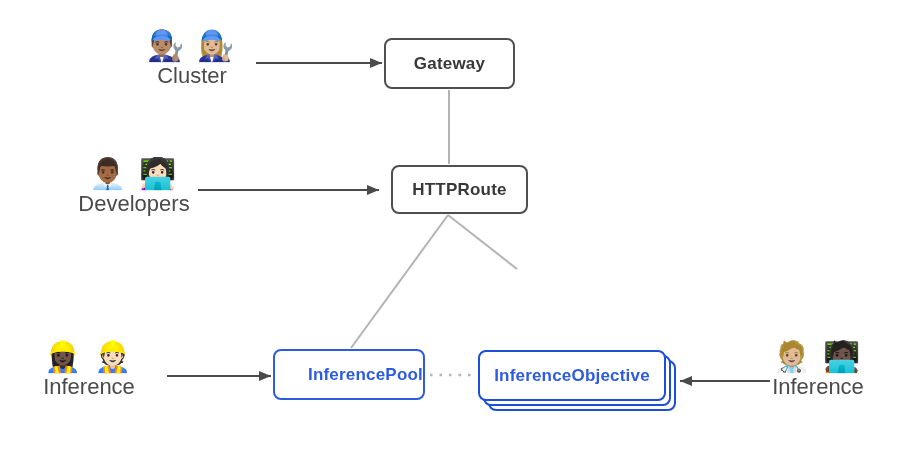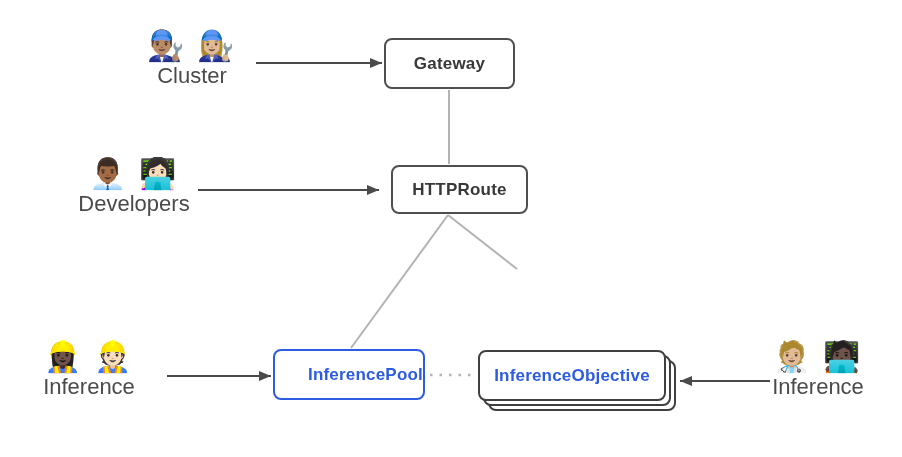--- a/index.html
+++ b/index.html
@@ -43,21 +43,21 @@
   .stack {
     position: absolute;
     left: 478px; top: 350px;
     width: 198px; height: 61px;
   }
   .stack .layer {
     position: absolute;
     box-sizing: border-box;
     width: 188px; height: 51px;
     background: #ffffff;
-    border: 2px solid #404040;
+    border: 2px solid #1d4ed8;
     border-radius: 8px;
   }
   .stack .layer.l3 { left: 10px; top: 10px; }
   .stack .layer.l2 { left: 5px;  top: 5px;  }
   .stack .layer.l1 {
     left: 0; top: 0;
     display: flex;
     align-items: center;
     justify-content: center;
     font-weight: 700;

